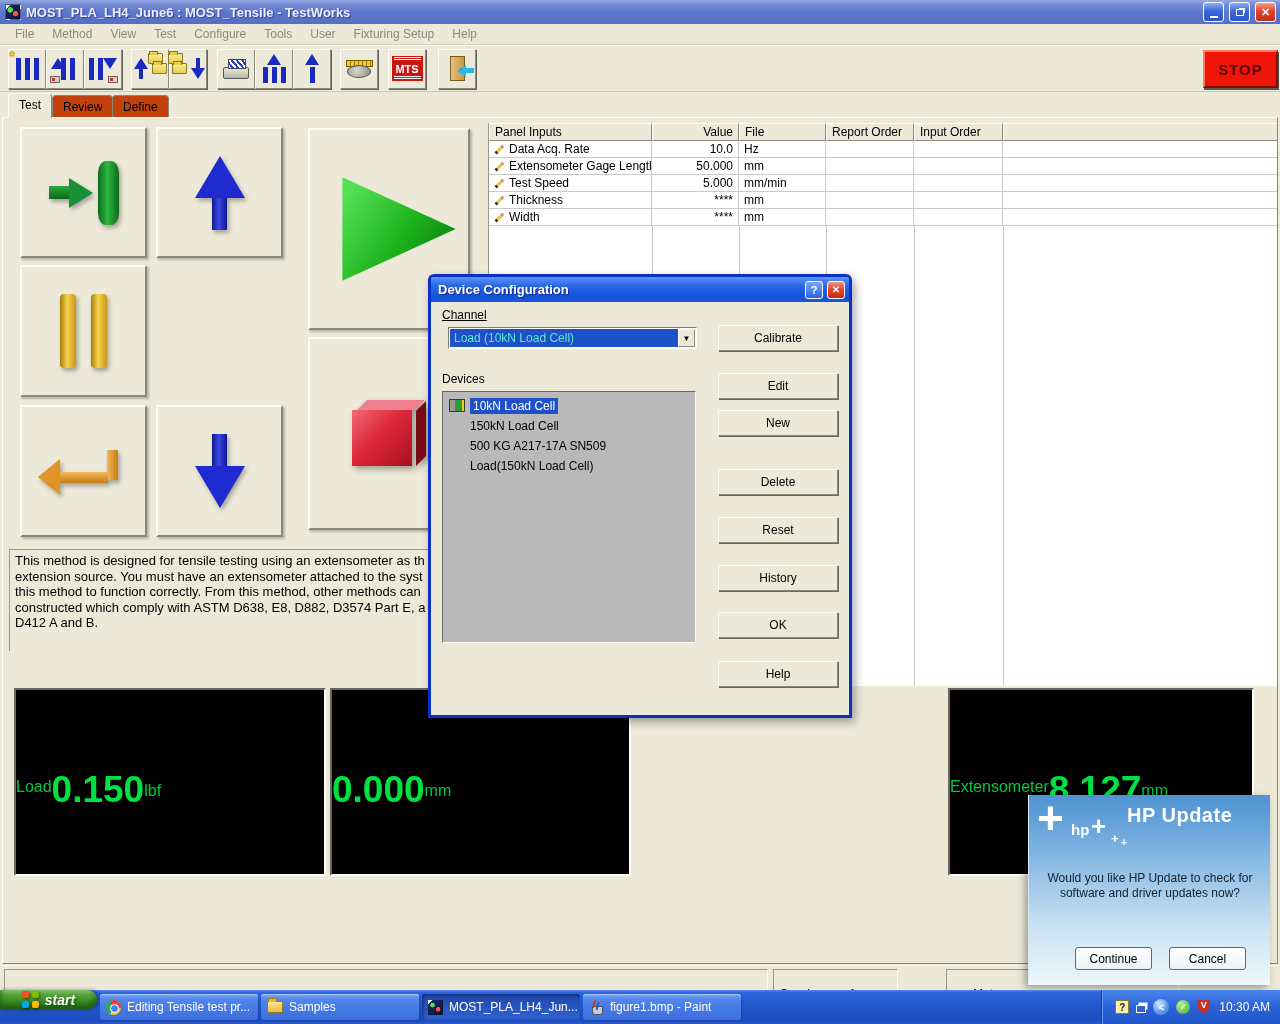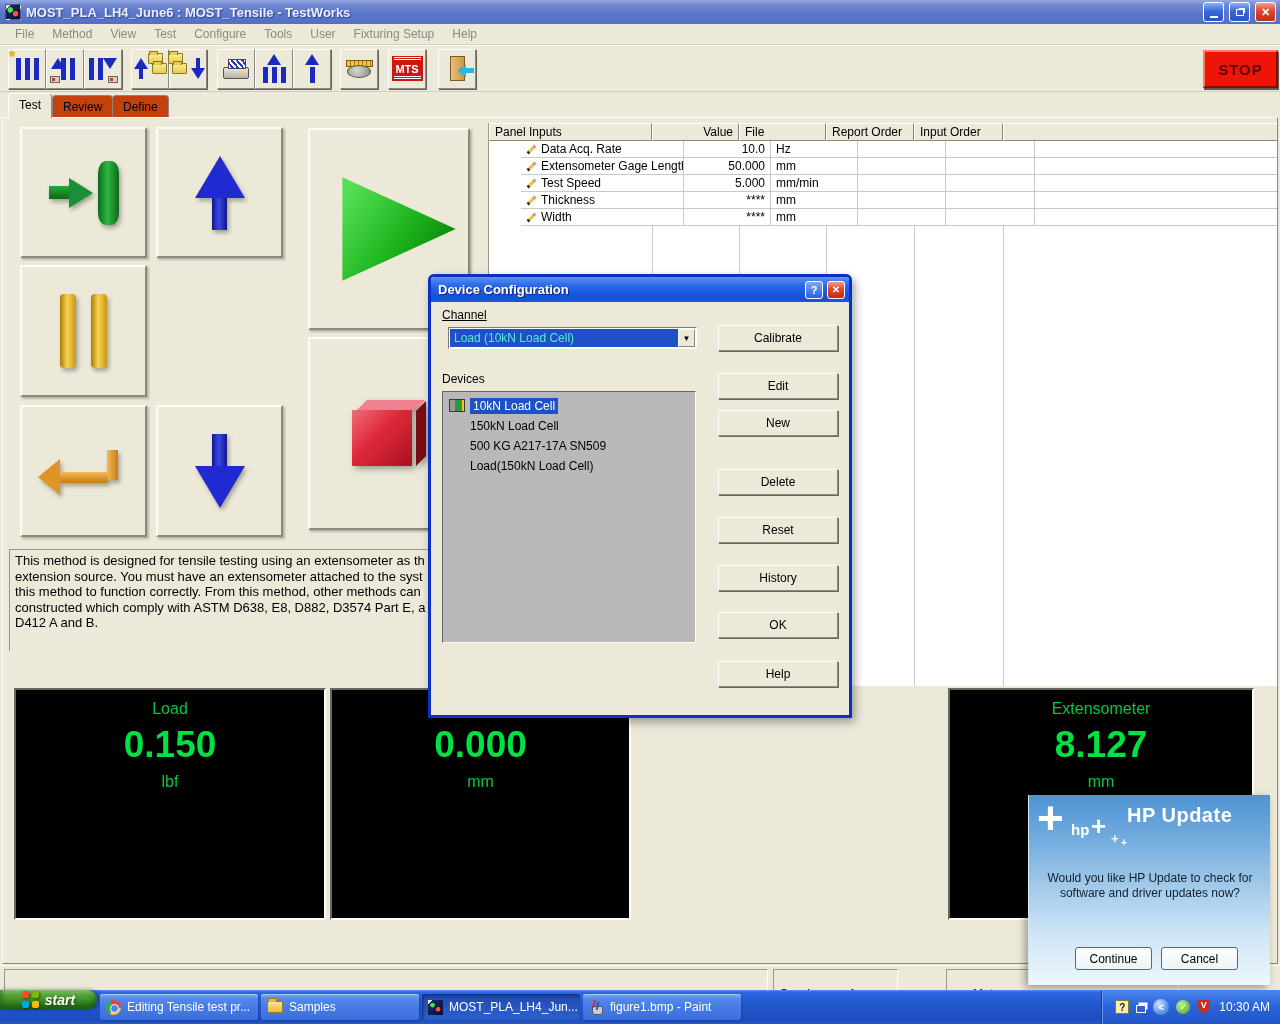--- a/index.html
+++ b/index.html
@@ -113,36 +113,36 @@
 
   
   .pitable { position:absolute; left:488px; top:123px; width:790px; height:563px; background:#fff;
     border-left:1px solid #9a9889; z-index:1; }
   .pi-header { display:flex; height:18px; }
   .pi-hcell { background:#ece9d8; border-top:1px solid #fff; border-left:1px solid #fff;
     border-right:1px solid #8a887a; border-bottom:1px solid #8a887a; font-size:12px; padding:1px 5px;
     white-space:nowrap; overflow:hidden; }
   .w0{width:163px;} .w1{width:87px;} .w2{width:87px;} .w3{width:88px;} .w4{width:89px;} .wfill{flex:1;}
   .ha-r{text-align:right;}
-  .pi-row { display:flex; height:17px;margin-left:32px; }
+  .pi-row { display:flex; height:17px; }
   .pi-cell { border-right:1px solid #c9c9c9; border-bottom:1px solid #c9c9c9; font-size:12px; padding:0 5px;
     display:flex; align-items:center; gap:4px; white-space:nowrap; overflow:hidden; }
   .pi-val { justify-content:flex-end; }
   .pencil { width:11px; height:3px; flex:0 0 auto;
     background:linear-gradient(90deg,#303030 0 2px,#e8c838 2px 8px,#d89090 8px); transform:rotate(-45deg); }
   .pi-vline { position:absolute; top:103px; bottom:0; width:1px; background:#c9c9c9; }
 
   
   .desc { position:absolute; left:9px; top:549px; width:428px; height:102px; border-top:1px solid #9a9889;
     border-left:1px solid #9a9889; padding:3px 0 0 5px; font-size:13px; line-height:15.5px; color:#000; overflow:hidden; }
   .desc div { white-space:nowrap; }
 
   
-  .display { position:absolute; top:688px; height:232px; background:#000; border:2px solid;
-    border-color:#6a685c #fff #fff #6a685c; display:flex; flex-direction:column; align-items:center; padding-top:10px; z-index:1; }
+  .display { position:absolute; top:688px; height:188px; background:#000; border:2px solid;
+    border-color:#6a685c #fff #fff #6a685c; display:flex; flex-direction:row; align-items:center; padding-top:10px; z-index:1; }
   #disp1{left:14px;width:312px;} #disp2{left:330px;width:301px;} #disp3{left:948px;width:306px;}
   .disp-label { font-size:16px; color:#00c83c; height:19px; }
   .disp-value { font-size:37px; font-weight:bold; color:#00e142; margin-top:5px; }
   .disp-unit  { font-size:16px; color:#00c83c; margin-top:7px; }
 
   
   .dlg { position:absolute; left:428px; top:274px; width:424px; height:444px; background:#ece9d8;
     border:3px solid #0a30c8; border-radius:6px 6px 0 0; box-shadow:3px 4px 10px rgba(0,0,0,.35); z-index:10; }
   .dlg-title { height:25px; background:linear-gradient(180deg,#5a95f2 0%,#2a67e8 35%,#1450d8 80%,#1a56dc 100%);
     border-radius:3px 3px 0 0; display:flex; align-items:center; padding:0 4px 0 7px; gap:4px; }
@@ -178,21 +178,21 @@
     box-shadow:-3px 3px 8px rgba(0,0,0,.35); border-left:1px solid #d8e8f4; z-index:20; }
   .hp-plus-big { position:absolute; left:8px; top:-4px; color:#fff; font-size:46px; font-weight:bold; }
   .hp-name { position:absolute; left:42px; top:26px; color:#fff; font-size:15px; font-weight:bold; }
   .hp-plus-2 { position:absolute; left:62px; top:16px; color:#fff; font-size:26px; font-weight:bold; }
   .hp-plus-3 { position:absolute; left:82px; top:36px; color:#fff; font-size:13px; font-weight:bold; }
   .hp-plus-4 { position:absolute; left:92px; top:42px; color:#fff; font-size:10px; font-weight:bold; }
   .hp-title { position:absolute; left:98px; top:9px; color:#fff; font-size:20px; font-weight:bold; letter-spacing:.5px; }
   .hp-msg { position:absolute; left:10px; top:76px; width:222px; text-align:center; font-size:12px; line-height:15px; color:#102030; }
   .hp-btn { position:absolute; top:152px; width:77px; height:23px; background:linear-gradient(180deg,#fff,#eef2f6);
     border:1px solid #4a6c94; border-radius:3px; font-size:12px; display:flex; align-items:center; justify-content:center; color:#000; }
-  #hp-continue{left:46px;} #hp-cancel{left:132px;}
+  #hp-continue{left:46px;} #hp-cancel{left:140px;}
 
   
   .statusbar { position:absolute; left:0; top:965px; width:1280px; height:25px; background:#ece9d8;
     border-top:1px solid #fbfaf4; z-index:2; }
   .sb-cell { position:absolute; top:3px; height:21px; border:1px solid; border-color:#9a9889 #fdfdf8 #fdfdf8 #9a9889;
     font-size:12px; line-height:17px; padding:16px 6px; color:#000; white-space:nowrap; overflow:hidden; }
   #sb1{left:4px;width:764px;} #sb2{left:773px;width:125px;} #sb3{left:902px;width:233px;padding-left:26px;margin-left:44px;}
 
   
   .taskbar { position:absolute; left:0; top:990px; width:1280px; height:34px;

